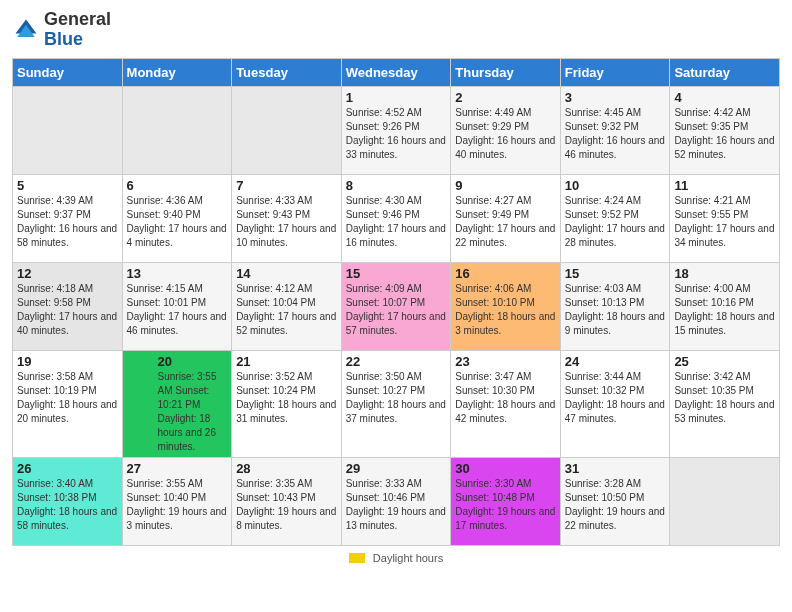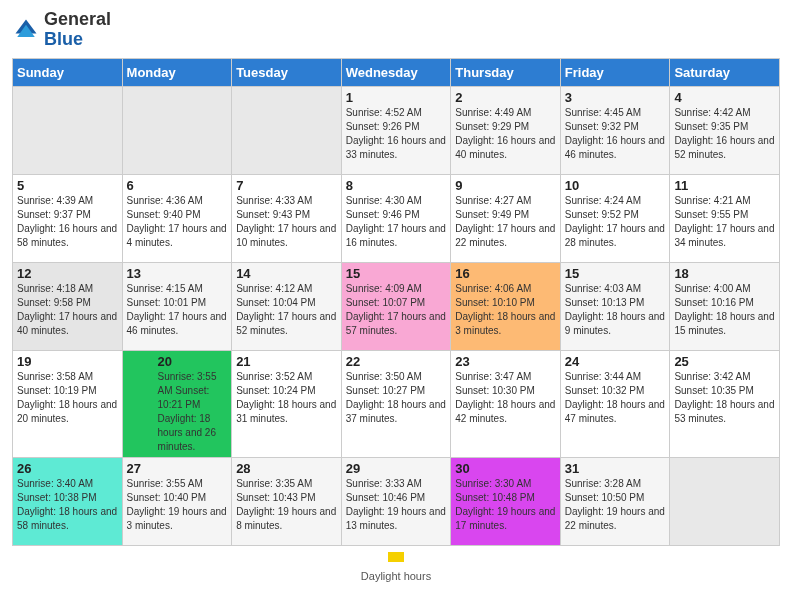--- a/index.html
+++ b/index.html
@@ -101,21 +101,20 @@
       text-align: center;
       font-size: 11px;
       color: #555;
     }
     .footer-legend {
       display: flex;
       justify-content: center;
       align-items: center;
       gap: 8px;
       margin-top: 4px;
-      flex-direction: column;
     }
     .legend-box {
       width: 16px;
       height: 10px;
       display: inline-block;
     }
     .legend-yellow { background: #f5d000; }
   </style>
 </head>
 <body>

